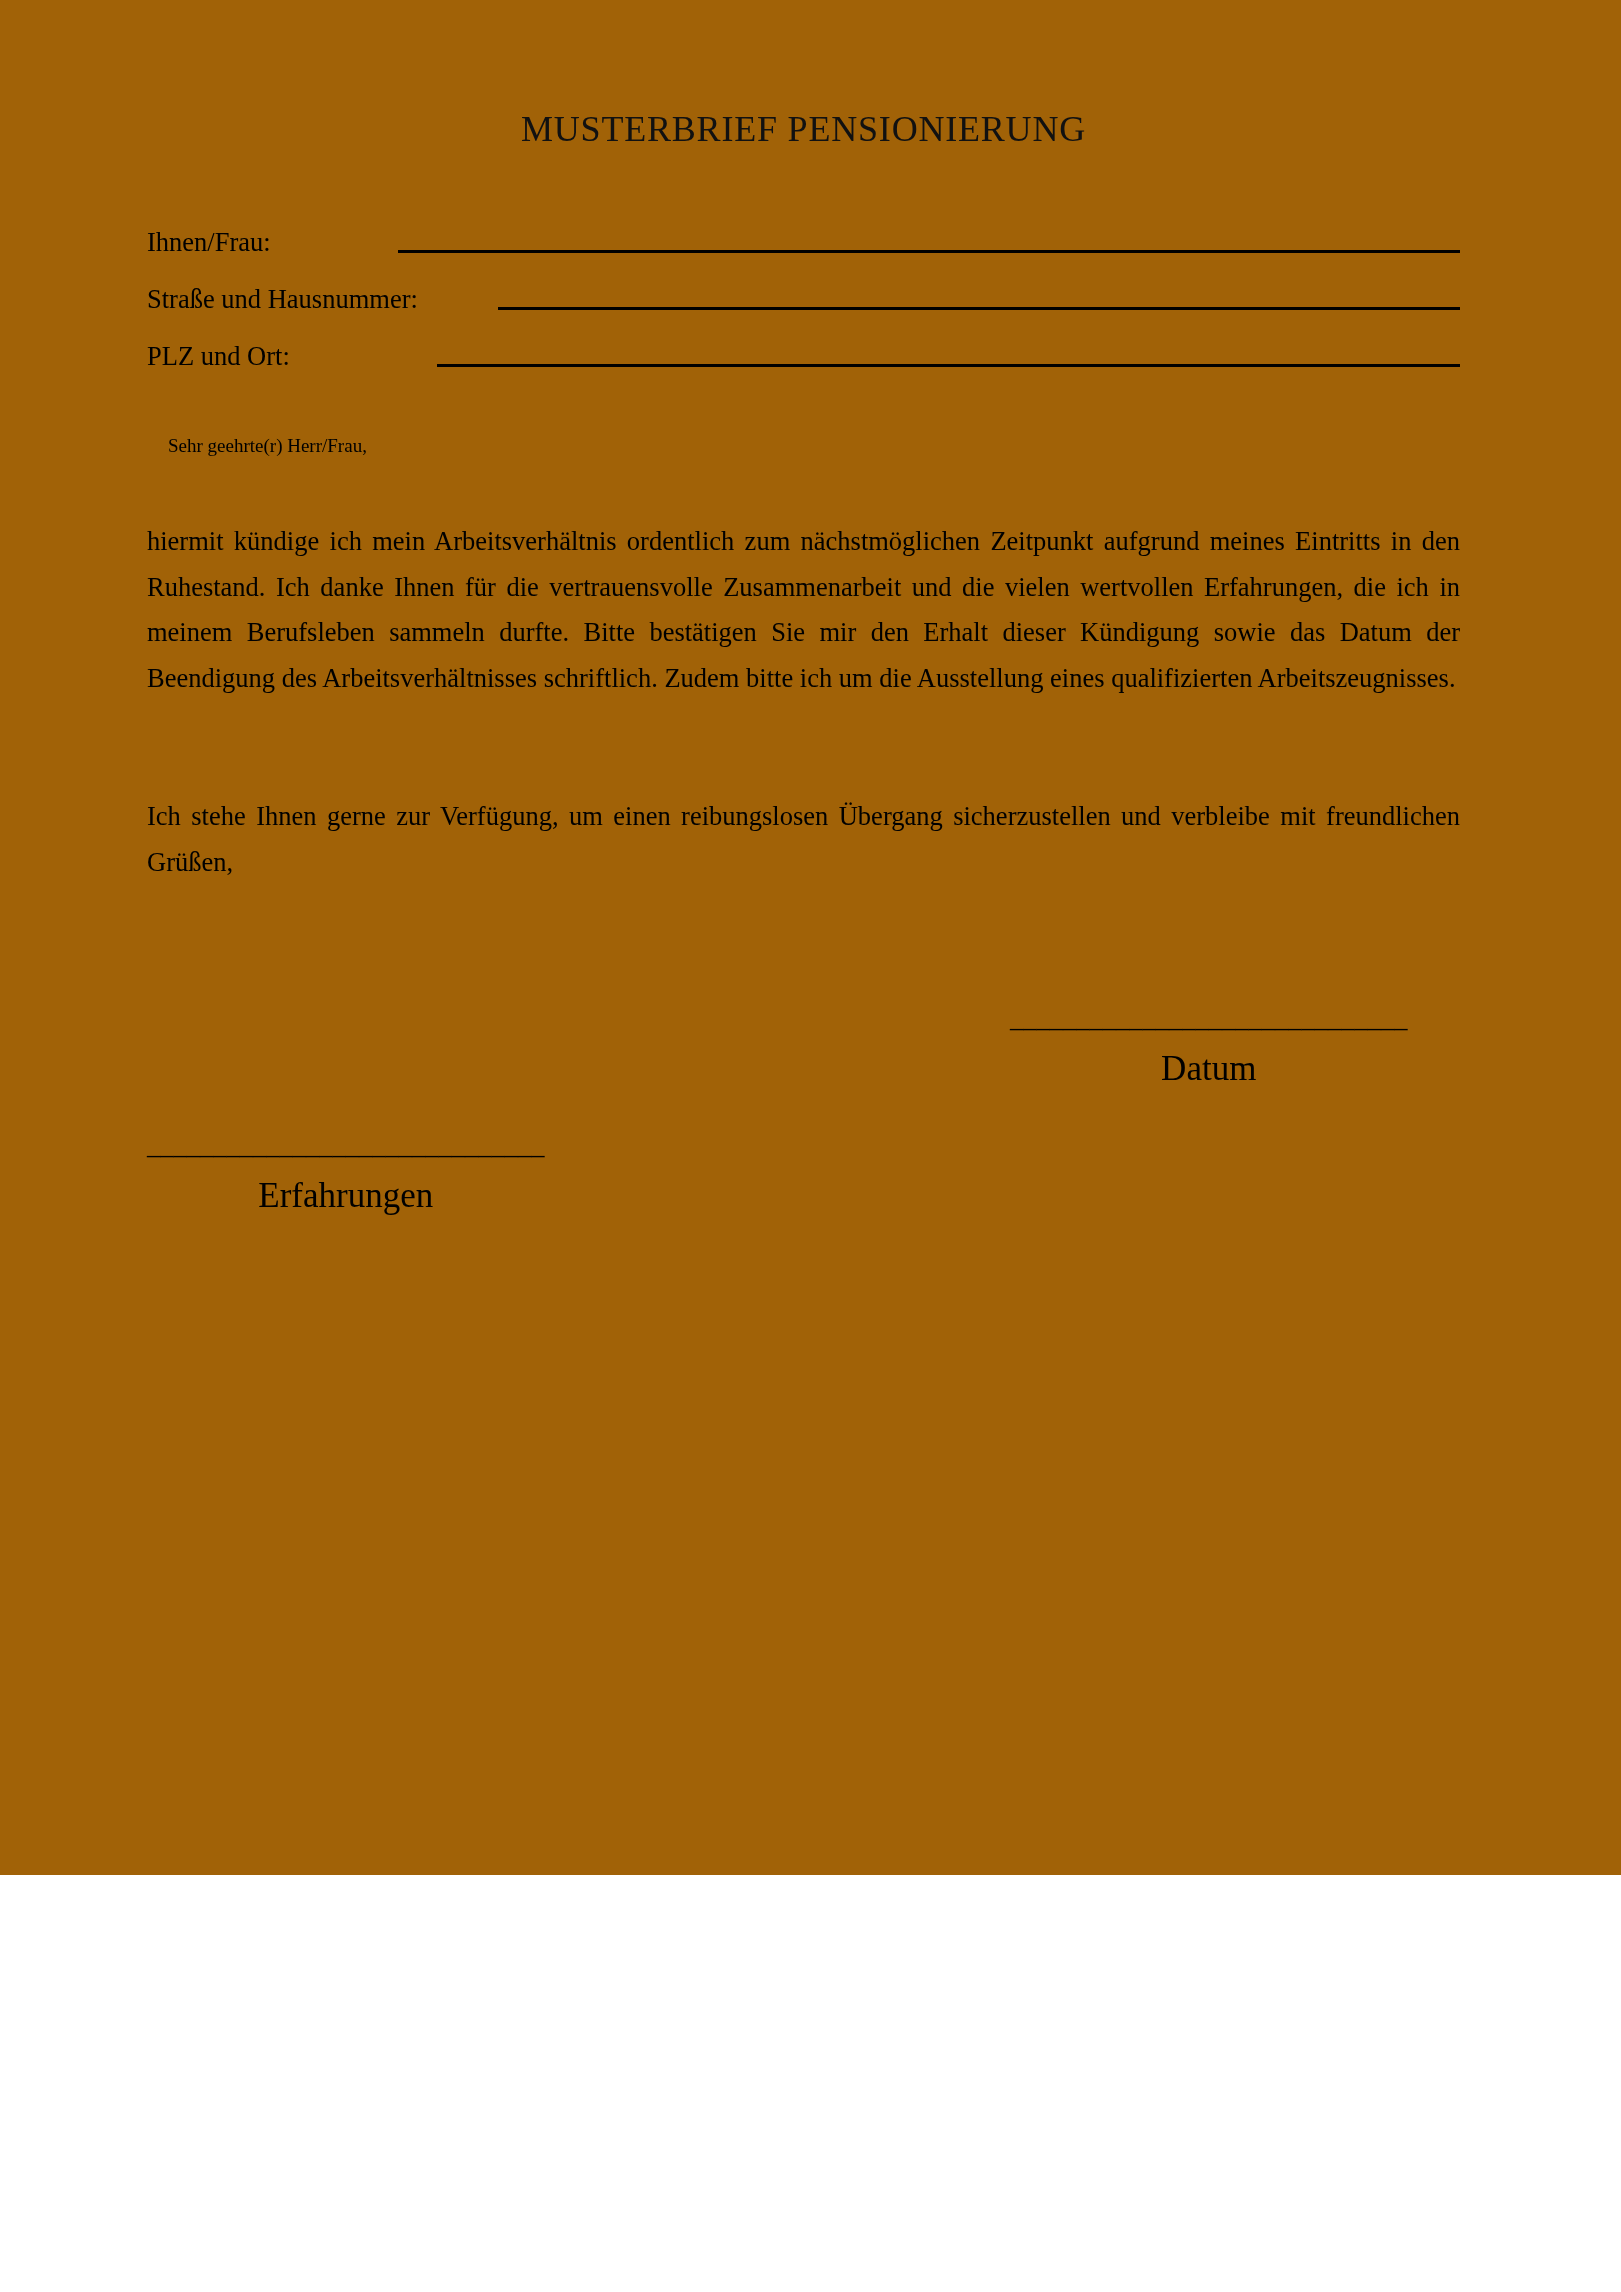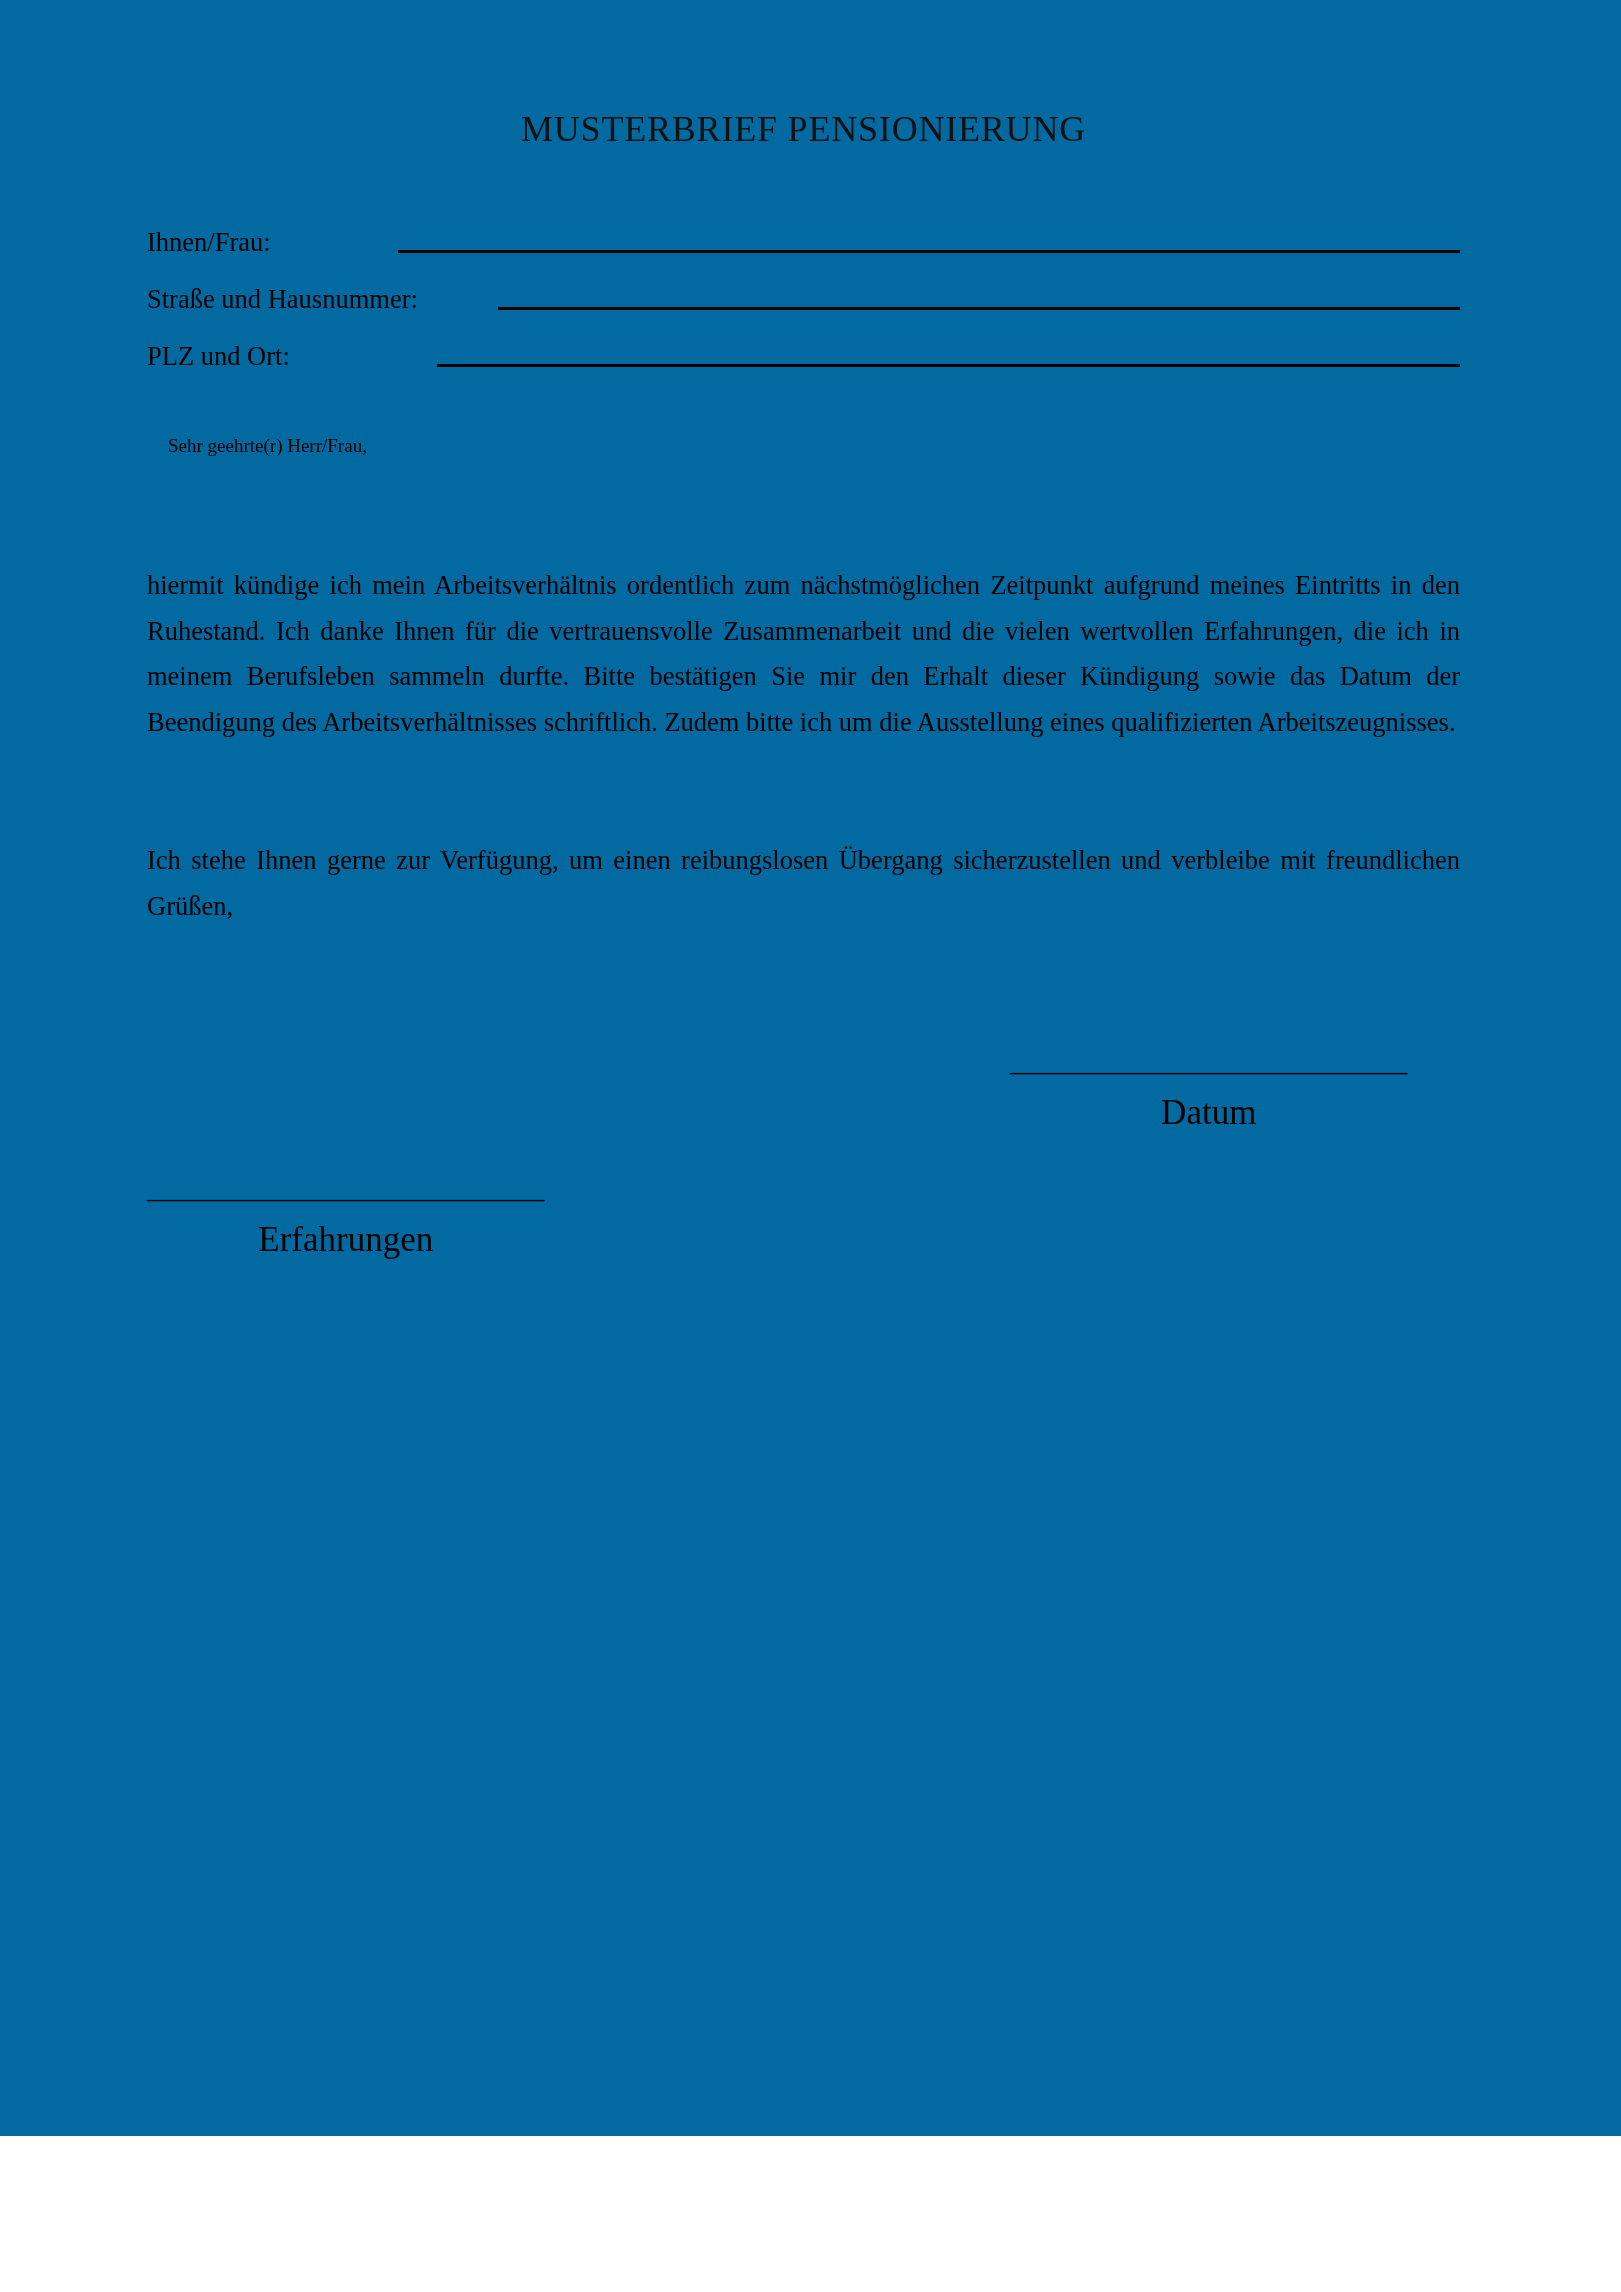--- a/index.html
+++ b/index.html
@@ -7,22 +7,22 @@
     padding: 0;
     background: #ffffff;
   }
   body {
     font-family: "Liberation Serif", "DejaVu Serif", serif;
     color: #000000;
   }
   .page {
     position: relative;
     width: 1621px;
-    height: 2136px;
-    background: #0369a1;
+    height: 1875px;
+    background: #a16207;
     box-sizing: border-box;
     overflow: hidden;
     padding-left: 23px;
   }
   .content {
     position: absolute;
     left: 147px;
     top: 0;
     width: 1313px;
   }
@@ -70,21 +70,21 @@
     margin-top: 57px;
     line-height: 1.45;
     margin-left: 21px;
   }
   .body-para {
     font-size: 26.5px;
     line-height: 1.72;
     text-align: justify;
     margin: 0;
   }
-  .para-1 { margin-top: 104px; }
+  .para-1 { margin-top: 60px; }
   .para-2 { margin-top: 93px; width: 1313px; }
 
   
   .sig-area {
     position: relative;
     margin-top: 118px;
     height: 294px;
   }
   .sig-block {
     position: absolute;

